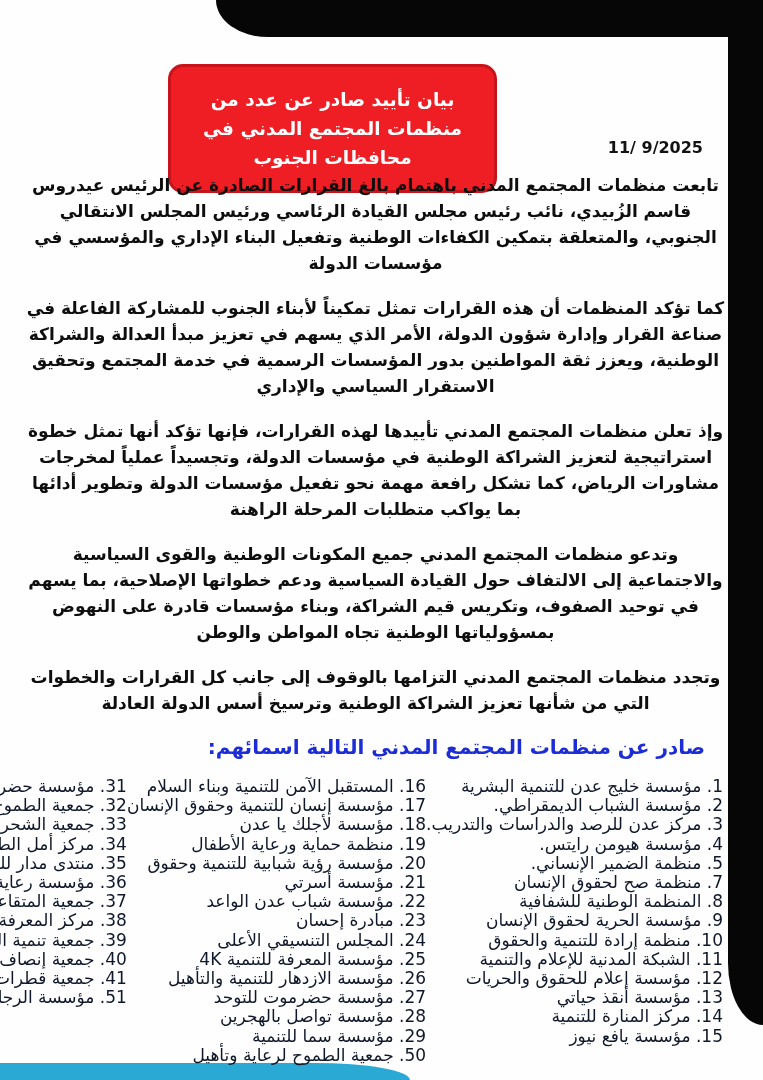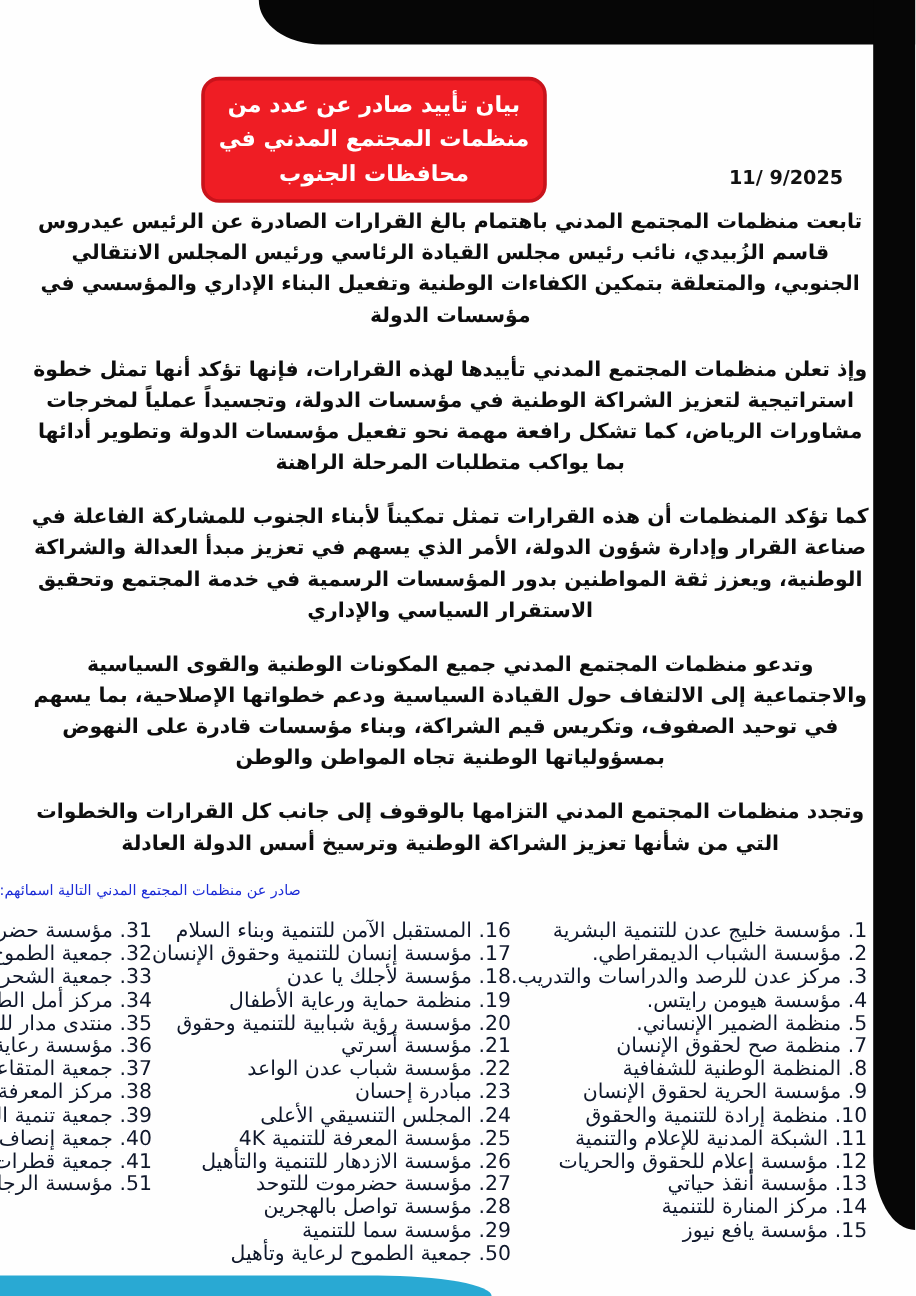--- a/index.html
+++ b/index.html
@@ -21,43 +21,43 @@
     position:absolute; top:0; right:0; width:35px; height:1025px;
     background:#060606; border-bottom-left-radius:35px 62px;
   }
   .bottom-band {
     position:absolute; bottom:0; left:0; width:410px; height:17px;
     background:#29A9D3; border-top-right-radius:95px 17px;
   }
 
   
   .title-box {
-    position:absolute; top:64px; left:168px; width:288px;
+    position:absolute; top:64px; left:168px; width:329px;
     background:#EF1D24; border:3px solid #C9131B; border-radius:15px;
     color:#ffffff; font-weight:bold; font-size:18.5px; line-height:29px;
-    text-align:center; padding:6px 8px;
+    text-align:center; padding:18px 8px;
   }
 
   .date {
     position:absolute; top:138px; right:60px;
     font-weight:bold; font-size:16px; color:#121212;
     direction:ltr;
   }
 
   .content { position:absolute; top:172px; right:0; left:0; }
 
   .paragraphs { padding:0 36px 0 24px; }
   .paragraph {
     font-weight:bold; font-size:17px; line-height:26px;
     text-align:center; color:#0e0e0e; margin-bottom:19px;
   }
 
   .org-heading {
-    color:#1C2CD6; font-weight:normal; font-size:12px;
-    text-align:left; padding-right:58px; margin:2px 0 18px;
+    color:#1C2CD6; font-weight:bold; font-size:20px;
+    text-align:right; padding-right:58px; margin:2px 0 18px;
   }
 
   .columns { display:flex; padding:0 40px 0 18px; }
   .org-column { flex:1; text-align:right; }
   .org-item {
     font-size:17px; line-height:19.2px; color:#0f172a;
     white-space:nowrap;
   }
 </style>
 </head>
@@ -72,22 +72,22 @@
   <div class="title-box">
     <span>بيان تأييد صادر عن عدد من منظمات المجتمع المدني في محافظات الجنوب</span>
   </div>
 
   <div class="date">11/ 9/2025</div>
 
   <div class="content">
 
     <div class="paragraphs">
       <div class="paragraph">تابعت منظمات المجتمع المدني باهتمام بالغ القرارات الصادرة عن الرئيس عيدروس قاسم الزُبيدي، نائب رئيس مجلس القيادة الرئاسي ورئيس المجلس الانتقالي الجنوبي، والمتعلقة بتمكين الكفاءات الوطنية وتفعيل البناء الإداري والمؤسسي في مؤسسات الدولة</div>
+      <div class="paragraph">كما تؤكد المنظمات أن هذه القرارات تمثل تمكيناً لأبناء الجنوب للمشاركة الفاعلة في صناعة القرار وإدارة شؤون الدولة، الأمر الذي يسهم في تعزيز مبدأ العدالة والشراكة الوطنية، ويعزز ثقة المواطنين بدور المؤسسات الرسمية في خدمة المجتمع وتحقيق الاستقرار السياسي والإداري</div>
       <div class="paragraph">وإذ تعلن منظمات المجتمع المدني تأييدها لهذه القرارات، فإنها تؤكد أنها تمثل خطوة استراتيجية لتعزيز الشراكة الوطنية في مؤسسات الدولة، وتجسيداً عملياً لمخرجات مشاورات الرياض، كما تشكل رافعة مهمة نحو تفعيل مؤسسات الدولة وتطوير أدائها بما يواكب متطلبات المرحلة الراهنة</div>
-      <div class="paragraph">كما تؤكد المنظمات أن هذه القرارات تمثل تمكيناً لأبناء الجنوب للمشاركة الفاعلة في صناعة القرار وإدارة شؤون الدولة، الأمر الذي يسهم في تعزيز مبدأ العدالة والشراكة الوطنية، ويعزز ثقة المواطنين بدور المؤسسات الرسمية في خدمة المجتمع وتحقيق الاستقرار السياسي والإداري</div>
       <div class="paragraph">وتدعو منظمات المجتمع المدني جميع المكونات الوطنية والقوى السياسية والاجتماعية إلى الالتفاف حول القيادة السياسية ودعم خطواتها الإصلاحية، بما يسهم في توحيد الصفوف، وتكريس قيم الشراكة، وبناء مؤسسات قادرة على النهوض بمسؤولياتها الوطنية تجاه المواطن والوطن</div>
       <div class="paragraph">وتجدد منظمات المجتمع المدني التزامها بالوقوف إلى جانب كل القرارات والخطوات التي من شأنها تعزيز الشراكة الوطنية وترسيخ أسس الدولة العادلة</div>
     </div>
 
     <div class="org-heading">صادر عن منظمات المجتمع المدني التالية اسمائهم:</div>
 
     <div class="columns">
       <div class="org-column">
           <div class="org-item">1. مؤسسة خليج عدن للتنمية البشرية</div>
           <div class="org-item">2. مؤسسة الشباب الديمقراطي.</div>

